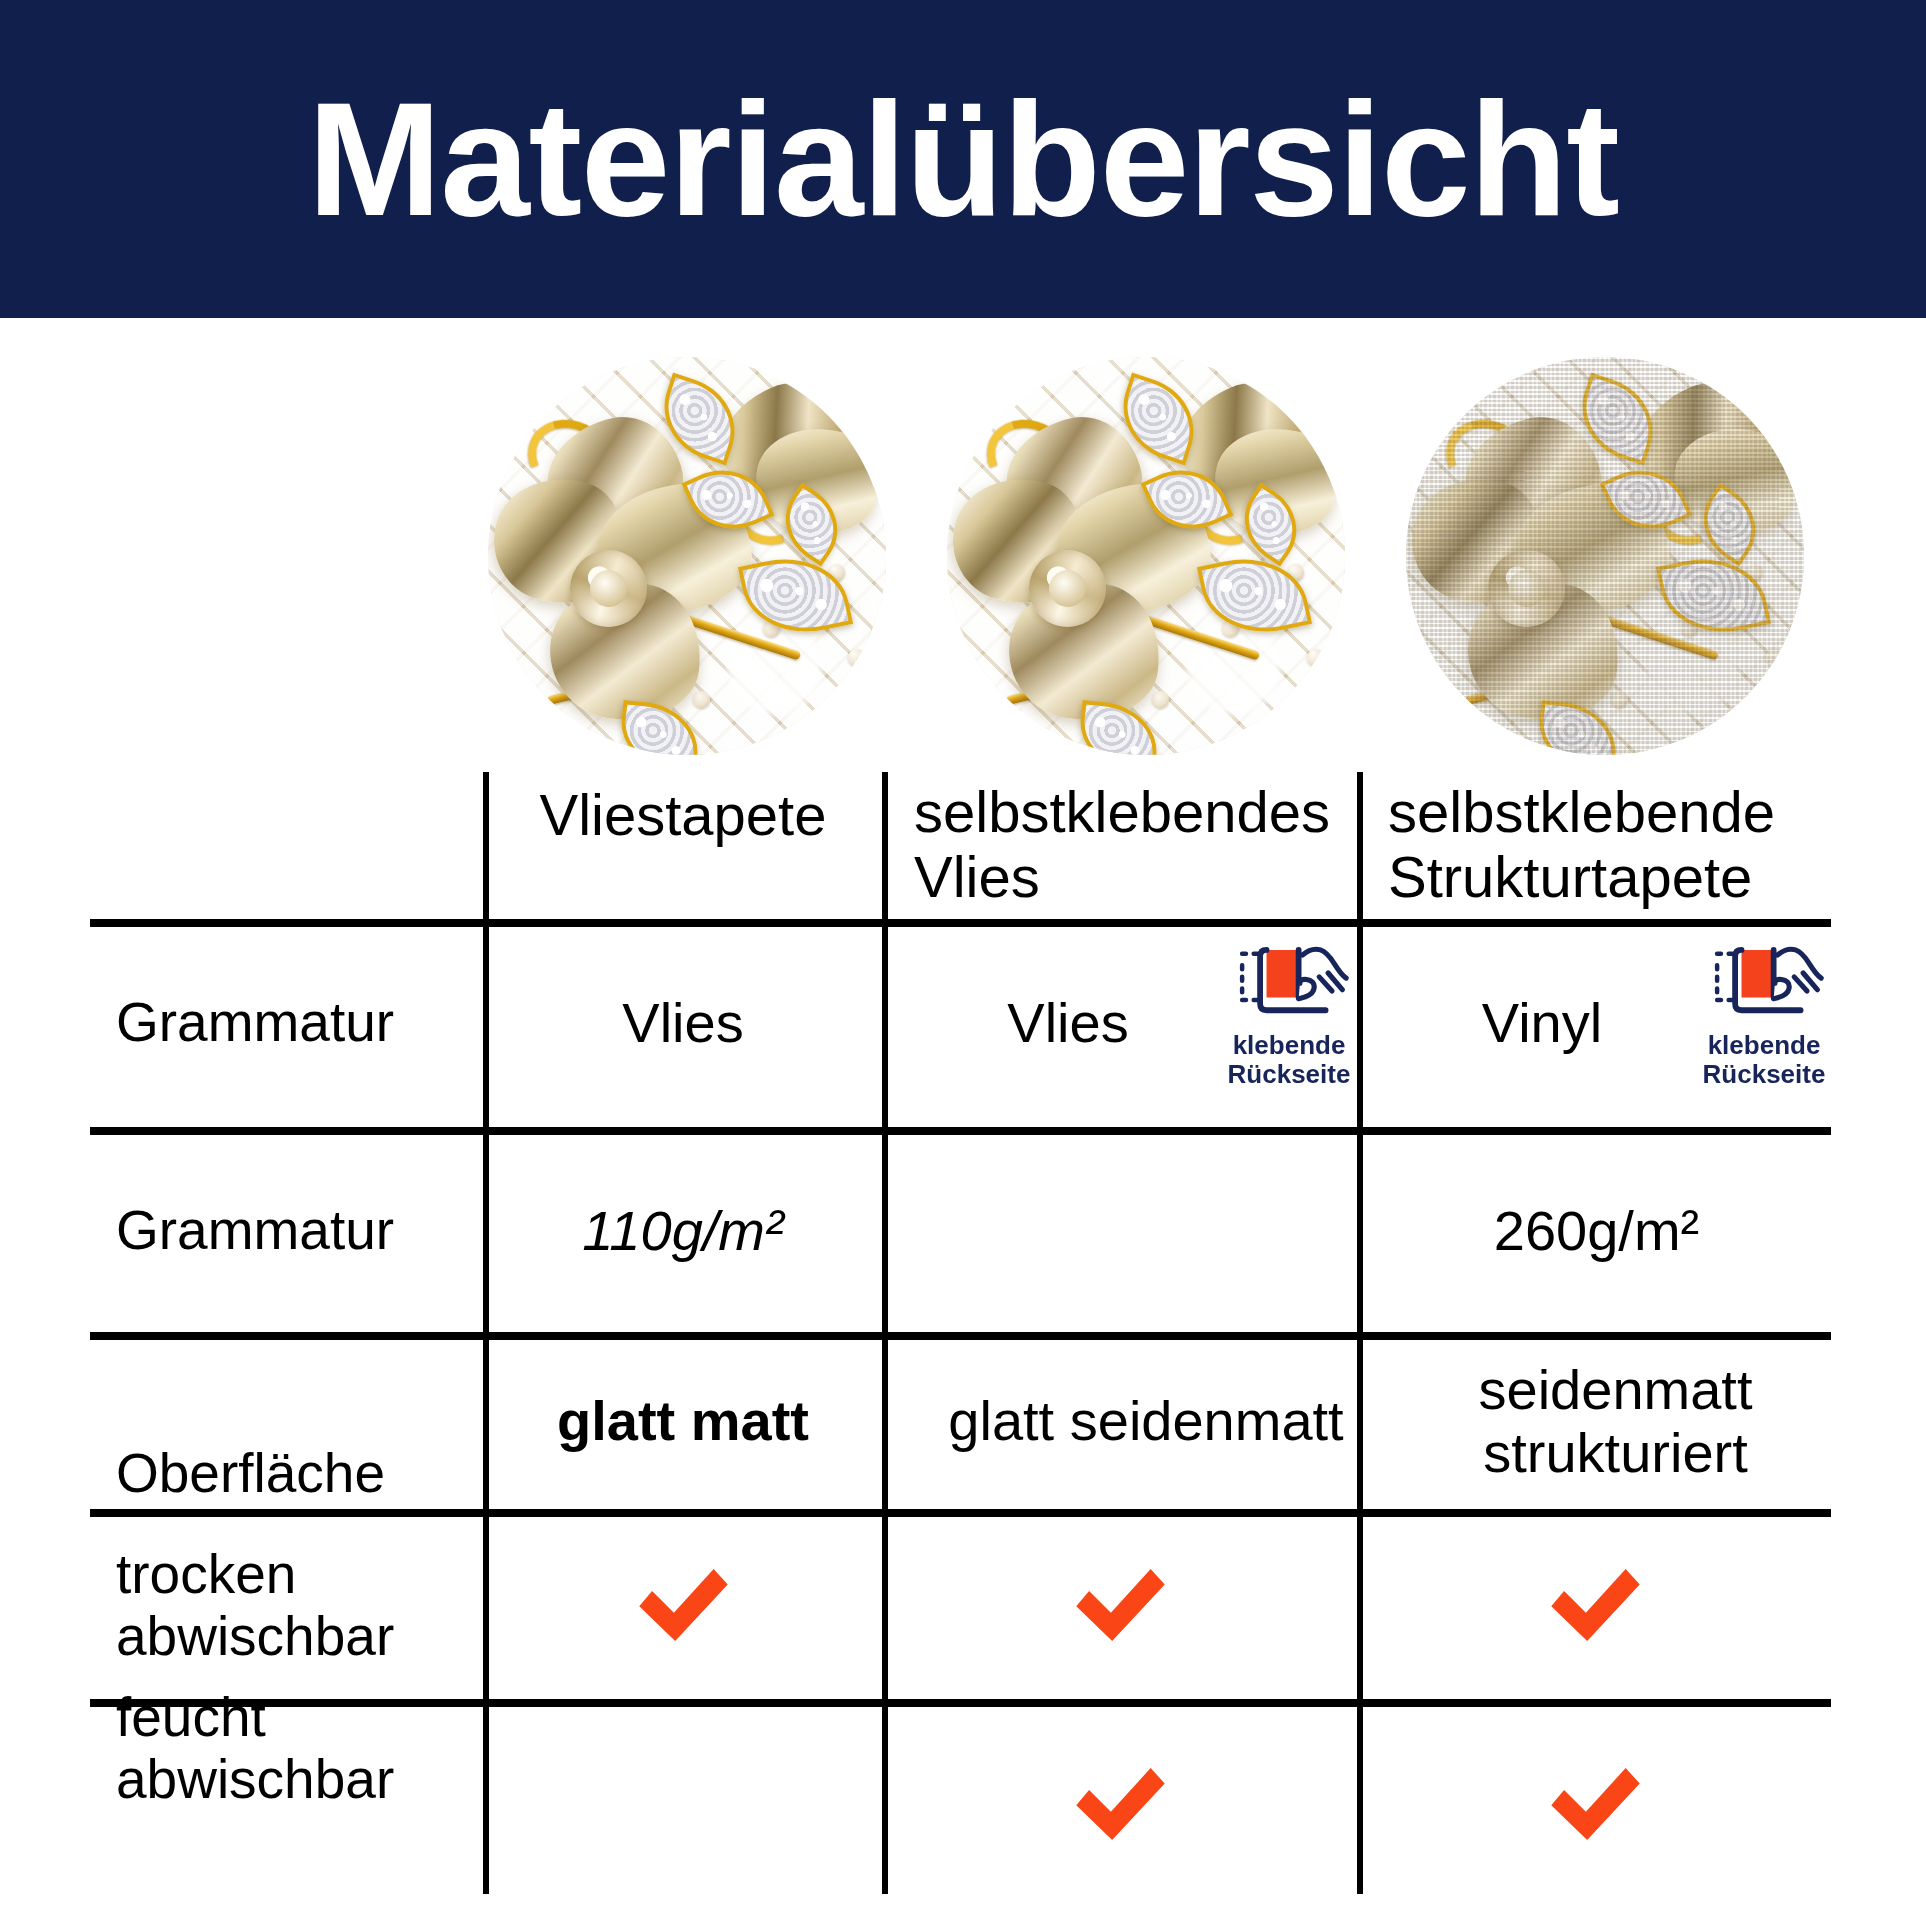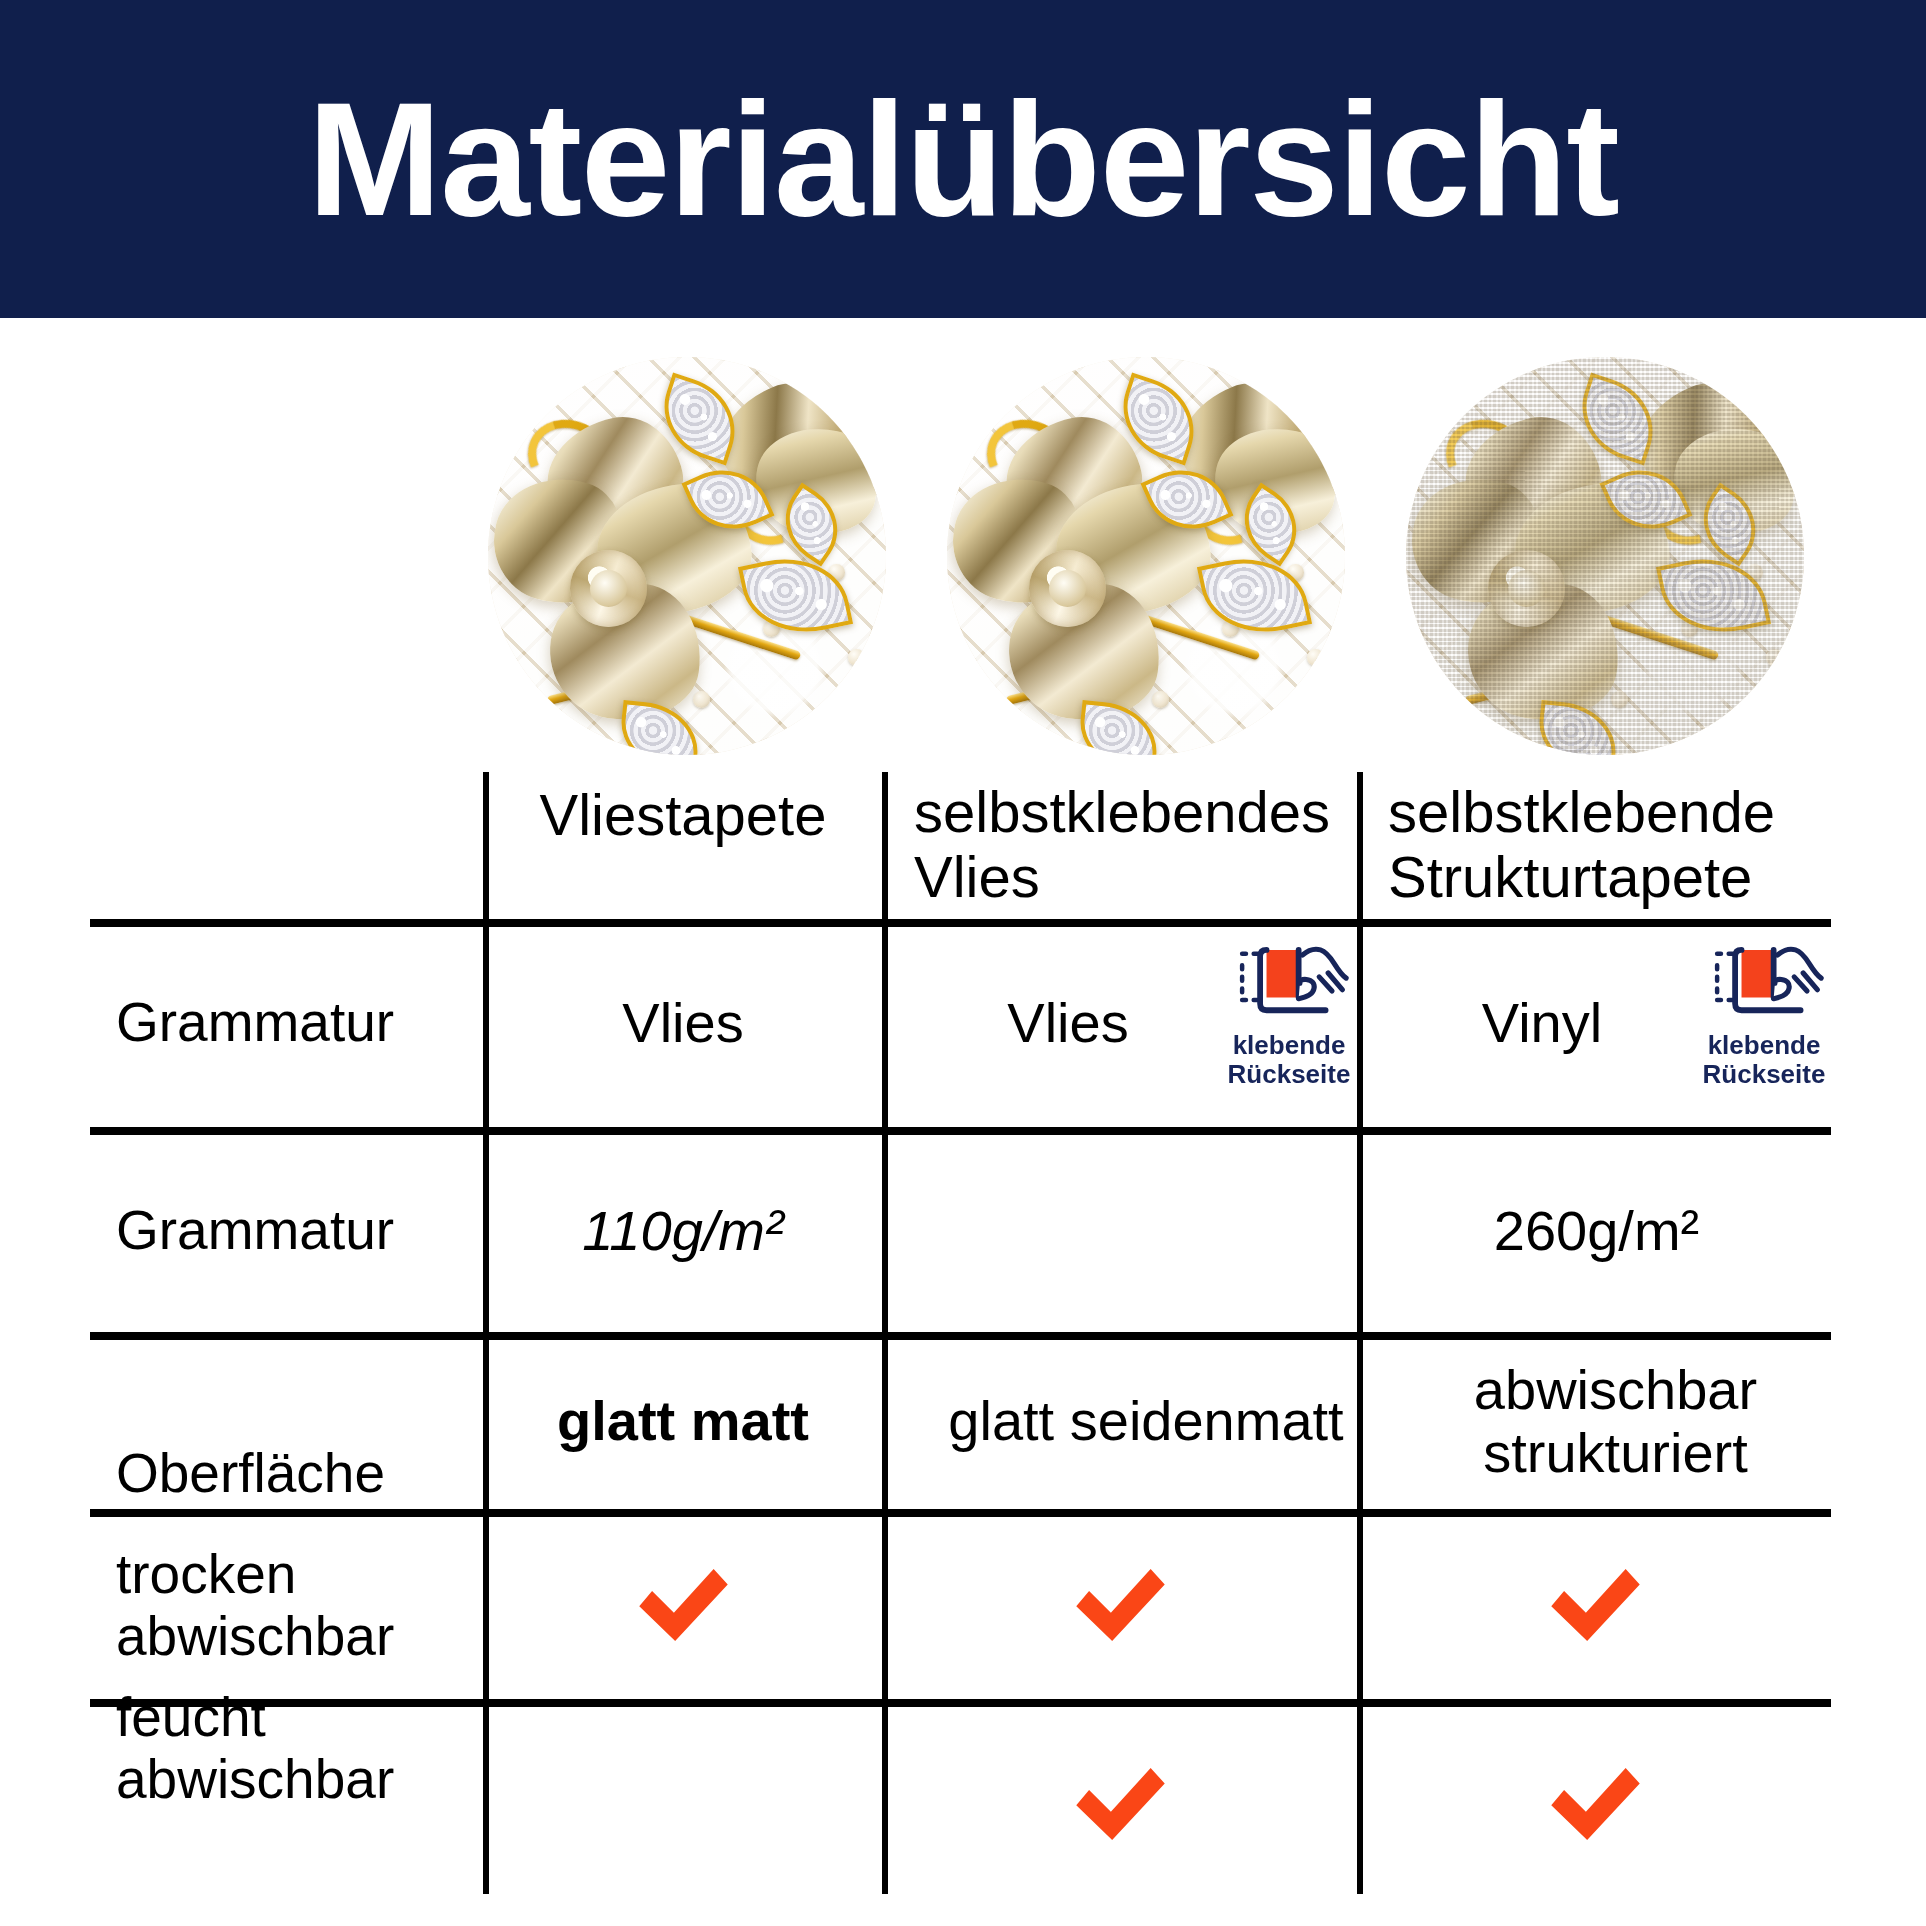--- a/index.html
+++ b/index.html
@@ -338,21 +338,21 @@
   <div class="cell rowlabel left" style="left:90px;top:1338px;width:392px;height:167px;align-items:flex-end;">
     <span>Oberfläche</span>
   </div>
   <div class="cell value" style="left:489px;top:1338px;width:388px;height:167px;font-weight:bold;">
     <span>glatt matt</span>
   </div>
   <div class="cell value" style="left:888px;top:1338px;width:464px;height:167px;padding:0 26px;">
     <span>glatt seidenmatt</span>
   </div>
   <div class="cell value" style="left:1362px;top:1338px;width:469px;height:167px;padding:0 19px;">
-    <span>abwischbar strukturiert</span>
+    <span>seidenmatt strukturiert</span>
   </div>
 
   <div class="cell rowlabel left" style="left:90px;top:1515px;width:392px;height:181px;">
     <span>trocken abwischbar</span>
   </div>
   <svg class="check" style="left:629px;top:1560px;" viewBox="0 0 170 140">
     <path d="M16 72 L36 48 L70 82 L132 14 L154 38 L72 126 Z" fill="#fa4616"></path>
   </svg>
   <svg class="check" style="left:1066px;top:1560px;" viewBox="0 0 170 140">
     <path d="M16 72 L36 48 L70 82 L132 14 L154 38 L72 126 Z" fill="#fa4616"></path>

